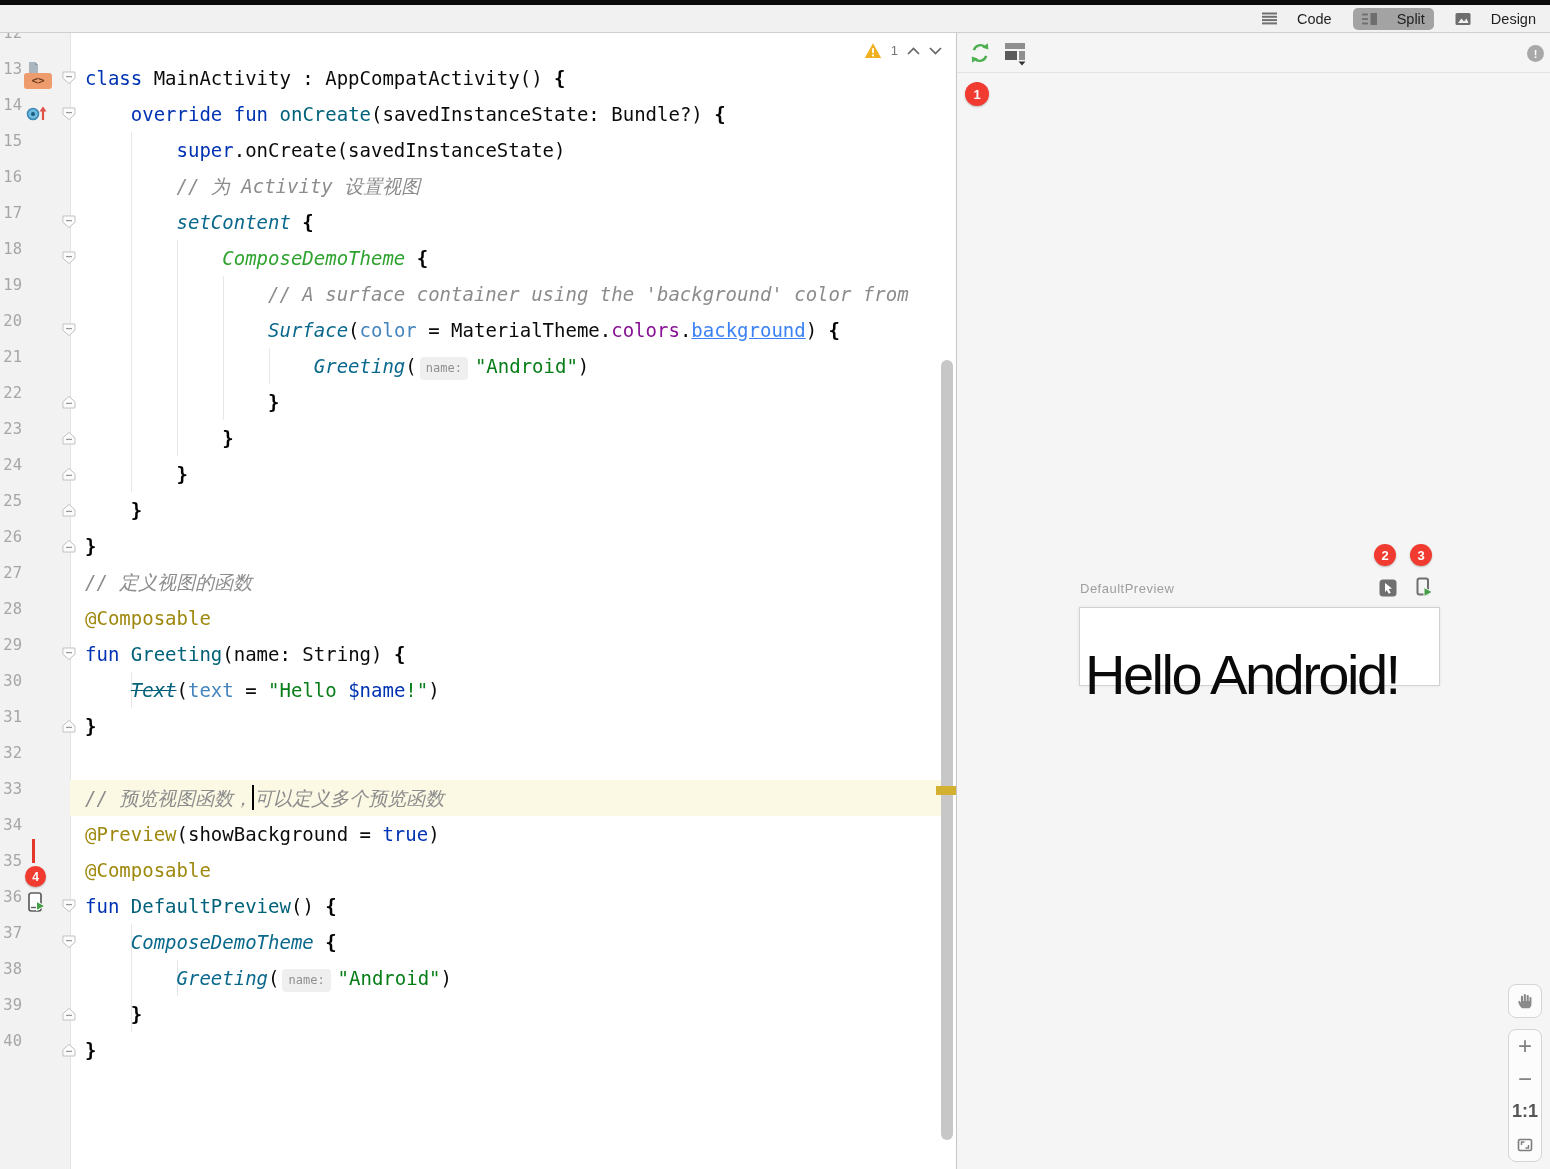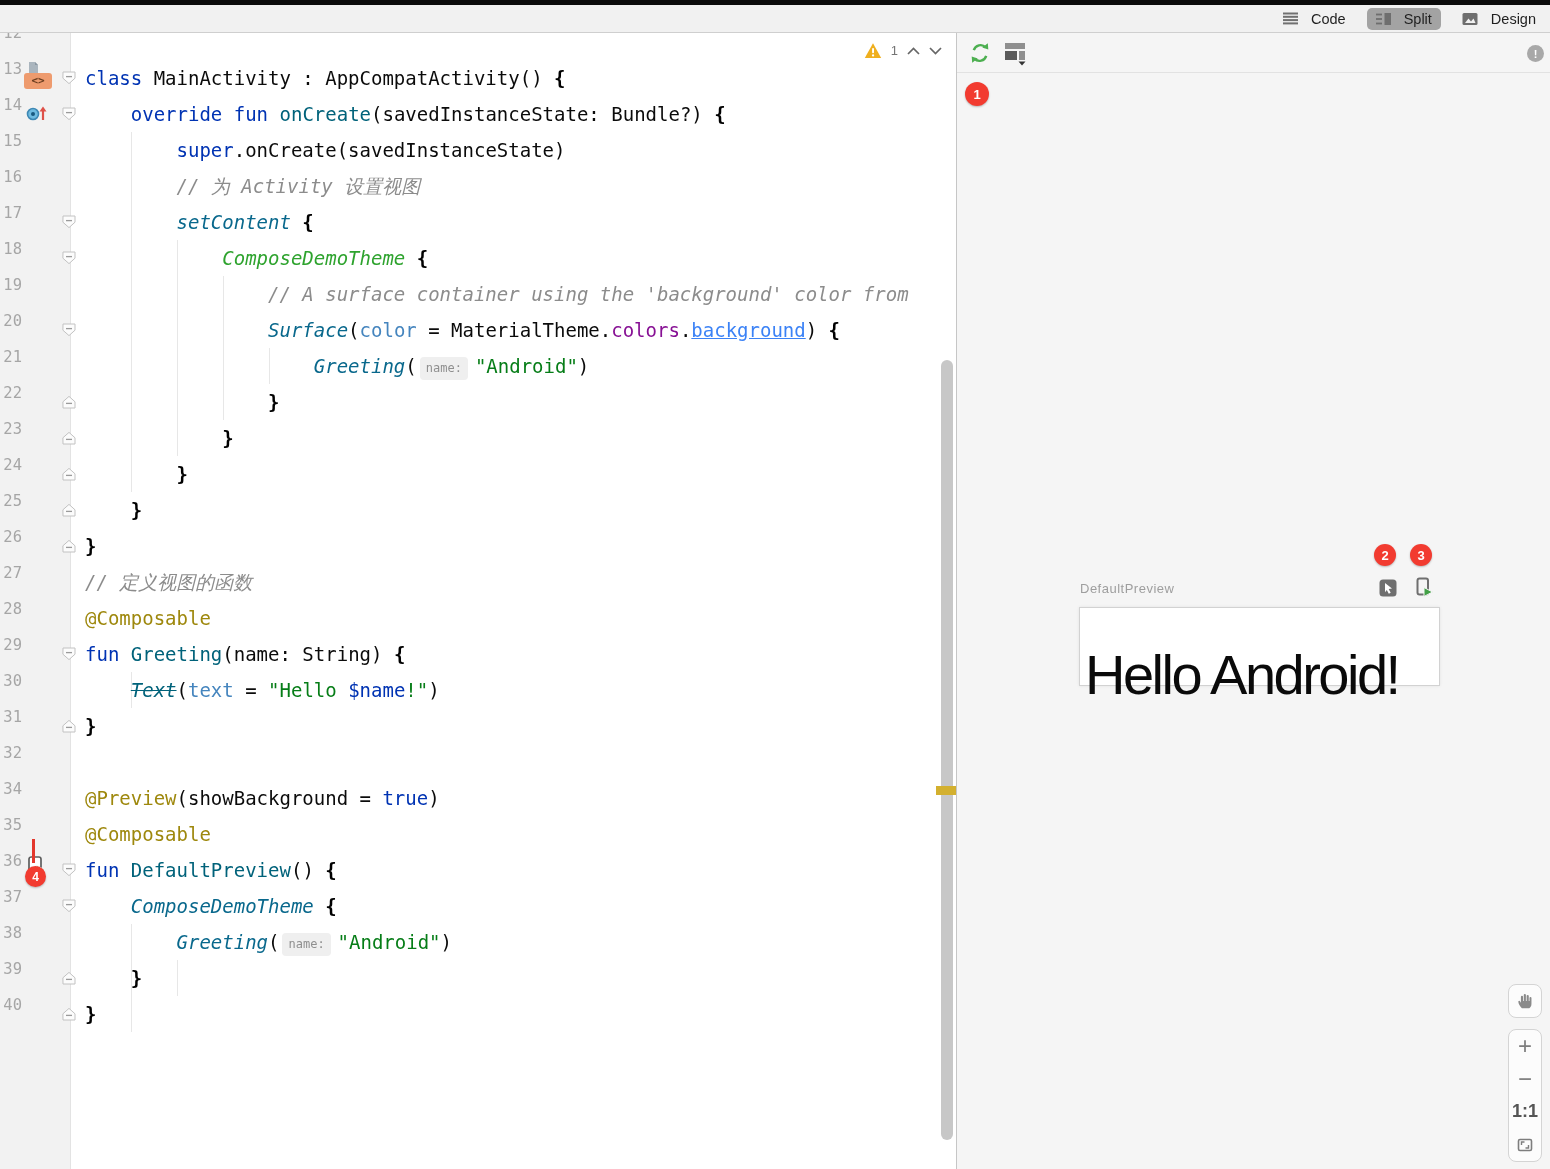--- a/index.html
+++ b/index.html
@@ -3,21 +3,21 @@
 <meta charset="utf-8">
 <style>
   html,body{margin:0;padding:0;}
   body{width:1550px;height:1169px;overflow:hidden;position:relative;background:#fff;
        font-family:"Liberation Sans",sans-serif;}
   
   .topstrip{position:absolute;left:0;top:0;width:1550px;height:5px;background:#0b0b0b;}
   .tabbar{position:absolute;left:0;top:5px;width:1550px;height:28px;background:#f1f1f1;
           border-bottom:1px solid #cfcfcf;display:flex;justify-content:flex-end;align-items:center;
           gap:12px;box-sizing:border-box;padding-right:5px;}
-  .tab{display:flex;align-items:center;gap:13px;font-size:14.5px;color:#1f1f1f;padding:3px 9px;border-radius:5px;}
+  .tab{display:flex;align-items:center;gap:20px;font-size:14.5px;color:#1f1f1f;padding:3px 9px;border-radius:5px;}
   .tab.active{background:#a3a3a3;}
   
   .editor{position:absolute;left:0;top:33px;width:957px;height:1136px;background:#fff;
           border-right:1px solid #c6c6c6;box-sizing:border-box;overflow:hidden;}
   .gutterbg{position:absolute;left:0;top:0;width:70px;height:1136px;background:#f2f2f2;border-right:1px solid #e3e3e3;}
   .rows{position:relative;margin-top:-9px;}
   .code-line{position:relative;height:36px;}
   .code-line.current .hl{position:absolute;left:70px;top:0;width:871px;height:36px;background:#fbf8e4;}
   .num{position:absolute;left:-8px;width:30px;top:0;height:36px;line-height:36px;text-align:right;
        color:#a6a6a6;font:15.5px "DejaVu Sans Mono",monospace;}
@@ -271,20 +271,25 @@
             <path d="M1 13h12V6.8L7 1.4.9 6.8z" fill="#fcfcfc" stroke="#c2c2c2"></path>
             <path d="M4 8.4h6" stroke="#9b9b9b" stroke-width="1.3"></path>
           </svg>
 </span>
         <div class="code"><span class="c-br">}</span></div>
       </div>
       <div class="code-line">
         <span class="num">32</span>
         <div class="code"></div>
       </div>
+      <div class="code-line current">
+        <div class="hl"></div>
+        <span class="num">33</span>
+        <div class="code"><span class="c-cm">// 预览视图函数，</span><span class="caret"></span><span class="c-cm">可以定义多个预览函数</span></div>
+      </div>
       <div class="code-line">
         <span class="num">34</span>
         <div class="code"><span class="c-ann">@Preview</span><span class="c-pl">(showBackground = </span><span class="c-kw">true</span><span class="c-pl">)</span></div>
       </div>
       <div class="code-line">
         <span class="num">35</span>
         <div class="code"><span class="c-ann">@Composable</span></div>
       </div>
       <div class="code-line">
         <span class="num">36</span>

